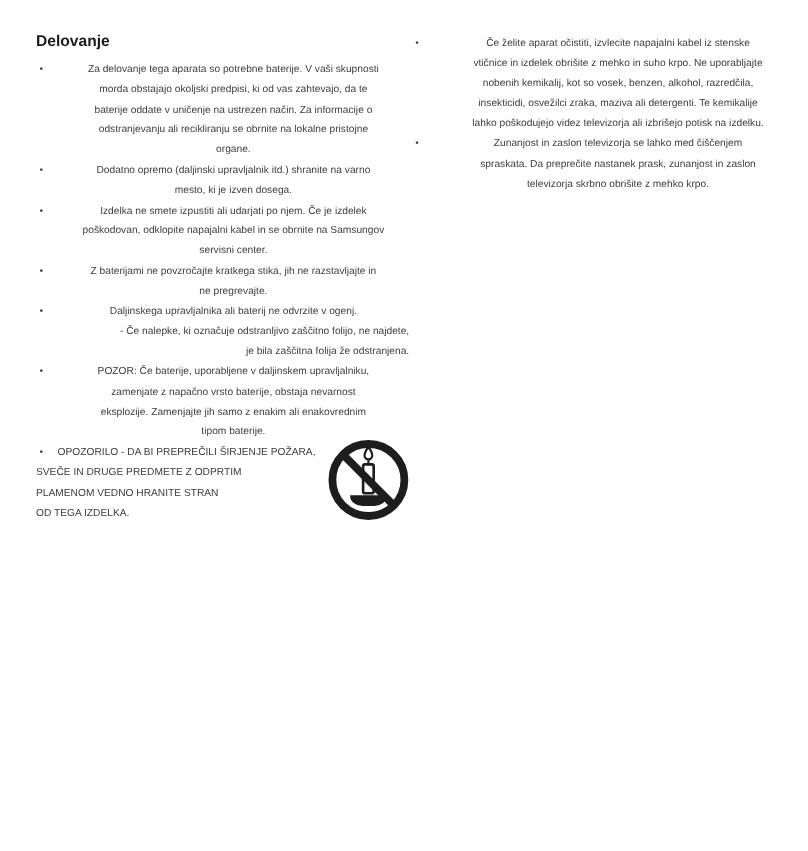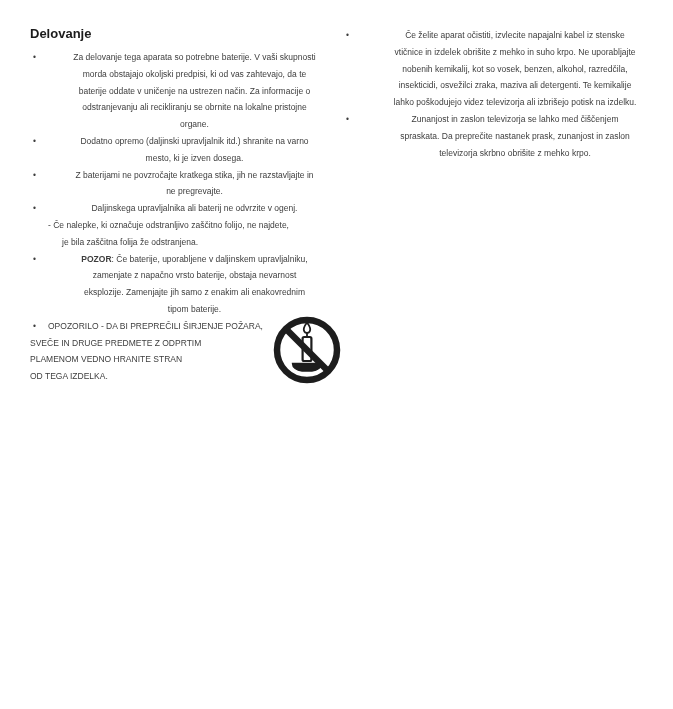--- a/index.html
+++ b/index.html
@@ -28,31 +28,32 @@
     line-height: 14px;
     font-weight: bold;
     color: var(--head-ink, #1b1b1b);
   }
   .item {
     position: relative;
     font-size: 8.5px;
     line-height: 16.8px;
   }
   .item .txt { white-space: pre; }
-  .item b { font-weight: bold; margin-top: 18px; }
+  .item b { font-weight: normal; margin-top: 18px; }
   .bullet { padding-left: 18px; text-align: center; }
   .bullet::before {
     content: var(--bullet, "\2022");
     position: absolute;
     left: 3px;
     top: 0;
   }
   .sub {
     padding-left: 32px;
     text-indent: -14px;
+    text-align: right;
   }
   .warnflow {
     padding-left: 0;
     min-height: 70px;
   }
   .wbullet {
     display: inline-block;
     width: 18px;
     padding-left: 3px;
     box-sizing: border-box;
@@ -74,20 +75,23 @@
   <section class="col col-left">
     <h2 class="title">Delovanje</h2>
     <div class="items">
         <div class="item bullet"><span class="txt">Za delovanje tega aparata so potrebne baterije. V vaši skupnosti
 morda obstajajo okoljski predpisi, ki od vas zahtevajo, da te
 baterije oddate v uničenje na ustrezen način. Za informacije o
 odstranjevanju ali recikliranju se obrnite na lokalne pristojne
 organe.</span></div>
         <div class="item bullet"><span class="txt">Dodatno opremo (daljinski upravljalnik itd.) shranite na varno
 mesto, ki je izven dosega.</span></div>
+        <div class="item bullet"><span class="txt">Izdelka ne smete izpustiti ali udarjati po njem. Če je izdelek
+poškodovan, odklopite napajalni kabel in se obrnite na Samsungov
+servisni center.</span></div>
         <div class="item bullet"><span class="txt">Z baterijami ne povzročajte kratkega stika, jih ne razstavljajte in
 ne pregrevajte.</span></div>
         <div class="item bullet"><span class="txt">Daljinskega upravljalnika ali baterij ne odvrzite v ogenj.</span></div>
         <div class="item sub"><span class="txt">- Če nalepke, ki označuje odstranljivo zaščitno folijo, ne najdete,
 je bila zaščitna folija že odstranjena.</span></div>
         <div class="item bullet"><span class="txt"><b>POZOR</b>: Če baterije, uporabljene v daljinskem upravljalniku,
 zamenjate z napačno vrsto baterije, obstaja nevarnost
 eksplozije. Zamenjajte jih samo z enakim ali enakovrednim
 tipom baterije.</span></div>
         <div class="item warnflow"><span class="wbullet">•</span><span class="txt">OPOZORILO - DA BI PREPREČILI ŠIRJENJE POŽARA,

